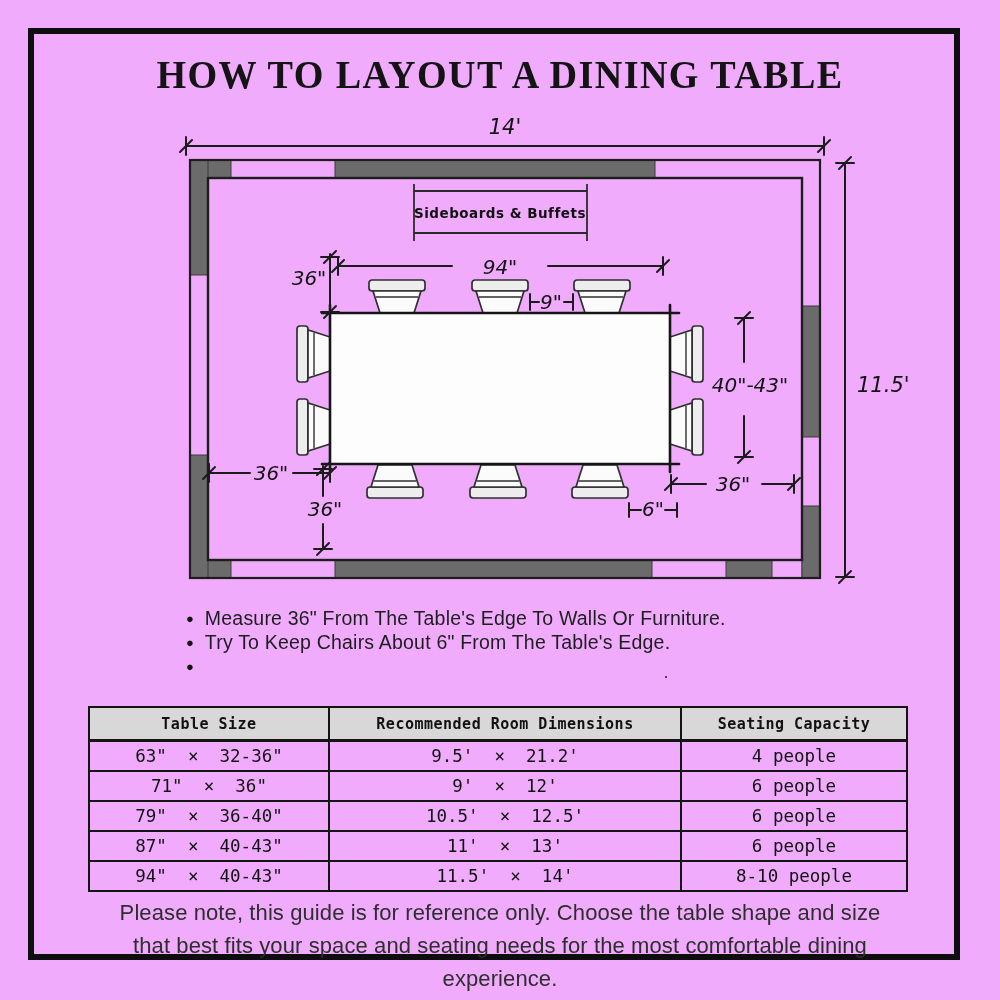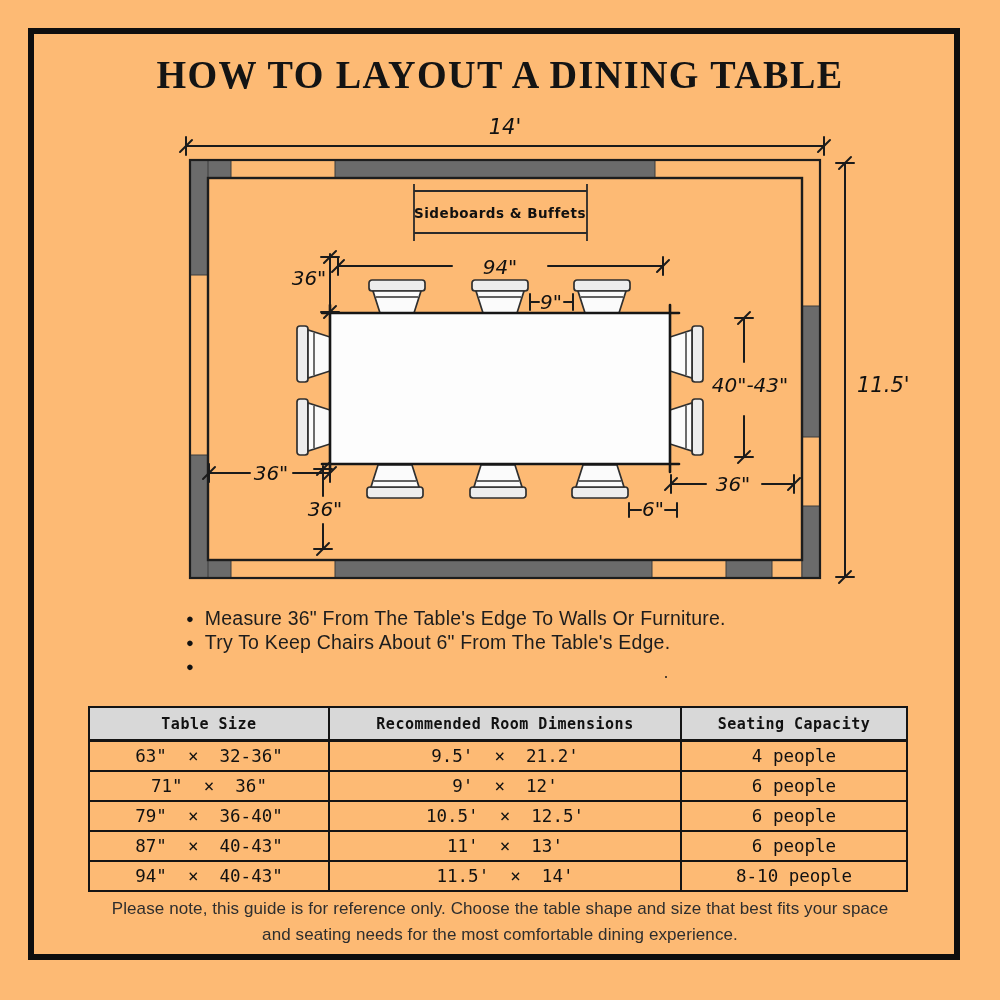--- a/index.html
+++ b/index.html
@@ -1,17 +1,17 @@
 <!DOCTYPE html>
 <html><head>
 <meta charset="utf-8">
 <style>
   html,body{margin:0;padding:0;background:#ffffff;}
   .canvas{
-    position:relative;width:1000px;height:1000px;background:#fdba74;
+    position:relative;width:1000px;height:1000px;background:#f0abfc;
     font-family:"Liberation Sans",sans-serif;overflow:hidden;
   }
   .frame{
     position:absolute;left:28px;top:28px;width:932px;height:932px;
     border:6px solid #0e0e0e;box-sizing:border-box;pointer-events:none;
   }
   .title{
     position:absolute;top:50px;left:0;width:1000px;margin:0;
     text-align:center;font-family:"Liberation Serif",serif;font-weight:bold;
     font-size:41px;letter-spacing:1.5px;color:#141414;
@@ -49,21 +49,21 @@
     background:#d8d8d8;border:2px solid #141414;border-bottom:3px solid #141414;
     font-size:15px;font-weight:bold;height:29px;letter-spacing:.5px;white-space:pre;
   }
   .size-table td{
     border:2px solid #141414;text-align:center;font-size:17.5px;
     height:26px;white-space:pre;
   }
   
   .footer-note{
     position:absolute;top:896px;left:50%;transform:translateX(-50%);
-    width:790px;margin:0;text-align:center;font-size:17px;line-height:1.5;
+    width:790px;margin:0;text-align:center;font-size:22px;line-height:1.5;
     color:#2e2e2e;letter-spacing:.1px;
   }
 </style>
 </head>
 <body>
 
 <div class="canvas">
 
   <div class="frame"></div>
 

